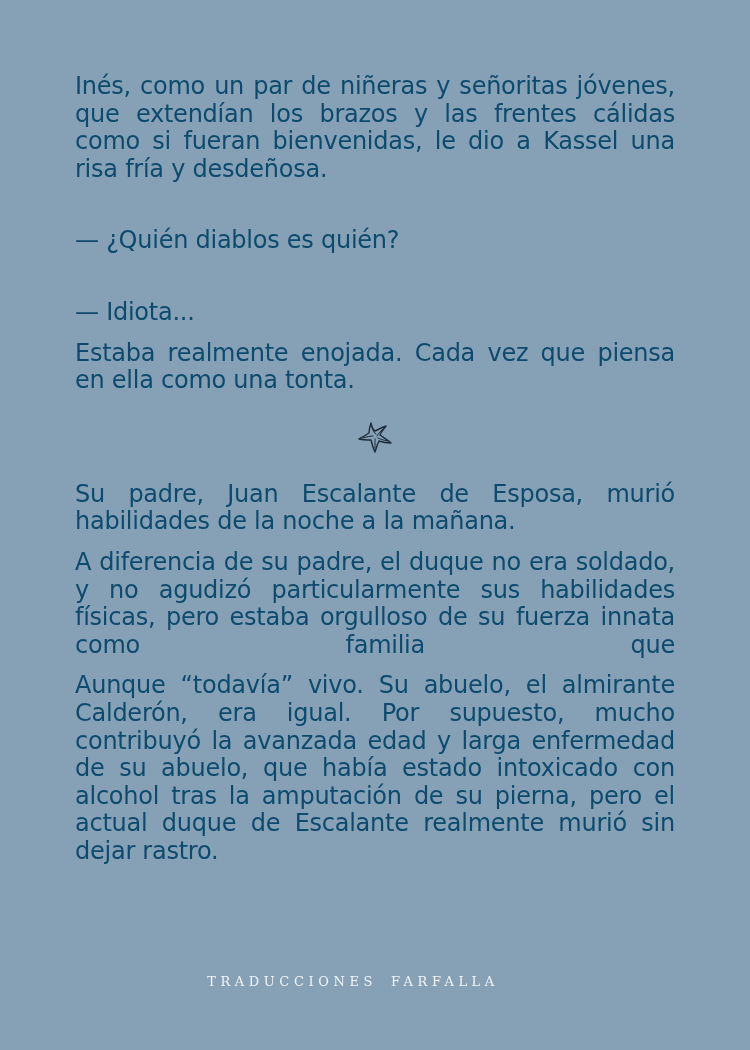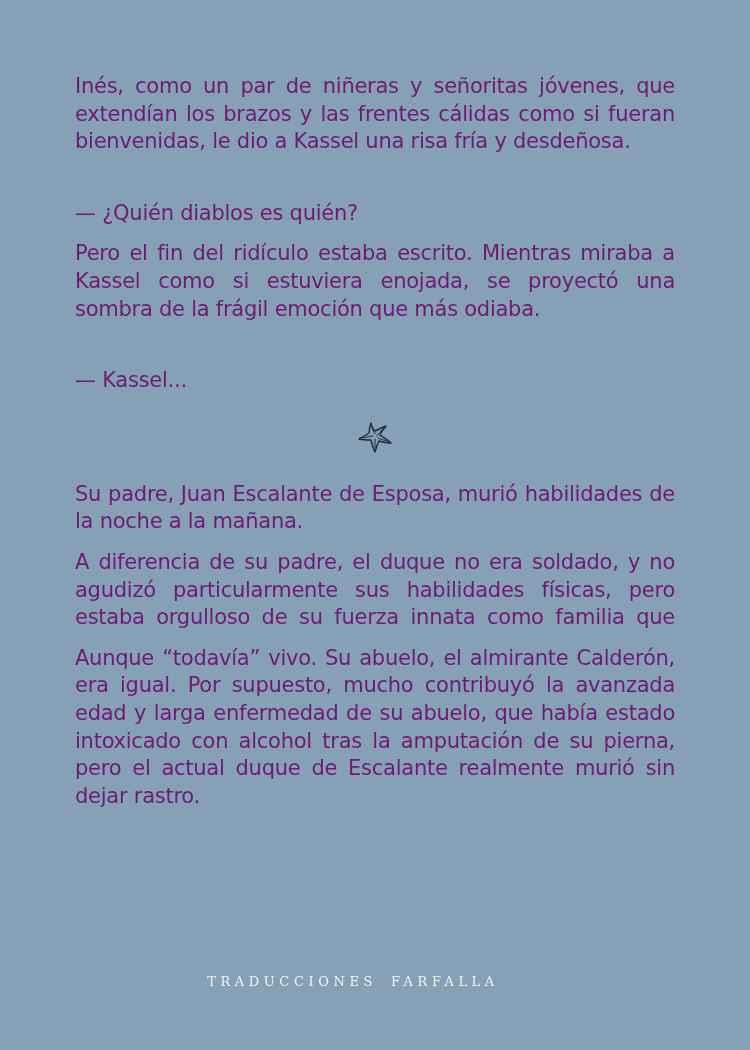--- a/index.html
+++ b/index.html
@@ -11,23 +11,23 @@
       height: 1050px;
       background: #86a1b5;
       overflow: hidden;
       position: relative;
     }
     .page {
       position: absolute;
       left: 75px;
       top: 73px;
       width: 600px;
-      color: #701a75;
+      color: #0c4a6e;
       font-family: "DejaVu Sans", sans-serif;
-      font-size: 21px;
+      font-size: 24px;
       line-height: 27.6px;
       letter-spacing: -0.25px;
     }
     .para {
       margin: 0 0 13px 0;
       text-align: justify;
       text-align-last: left;
     }
     .dialogue {
       text-align: center;
@@ -58,22 +58,22 @@
       display: inline-block;
       width: 14px;
     }
   </style>
 </head>
 <body>
 
 <div class="page">
   <p class="para">Inés, como un par de niñeras y señoritas jóvenes, que extendían los brazos y las frentes cálidas como si fueran bienvenidas, le dio a Kassel una risa fría y desdeñosa.</p>
   <p class="para dialogue">— ¿Quién diablos es quién?</p>
-  <p class="para">Pero el fin del ridículo estaba escrito. Mientras miraba a Kassel como si estuviera enojada, se proyectó una sombra de la frágil emoción que más odiaba.</p>
-  <p class="para dialogue">— Kassel...</p>
+  <p class="para dialogue">— Idiota...</p>
+  <p class="para">Estaba realmente enojada. Cada vez que piensa en ella como una tonta.</p>
 
   <div class="ornament">
     <svg viewBox="0 0 44 36">
       <path d="M18 4 C19 9 20 11 22 12 C26 10 30 8 33 7 C30 11 28 13 27 16 C31 19 35 21 38 24 C33 24 29 23 26 22 C24 26 23 30 22 33 C20 29 19 25 18 21 C14 21 10 21 6 20 C10 18 13 16 16 14 C16 10 17 7 18 4 Z" fill="none" stroke="#1c2a3a" stroke-width="1.4" stroke-linejoin="round"></path>
       <path d="M19 8 C20 12 21 14 23 15 M30 10 C27 13 25 15 24 17 M34 22 C30 21 27 20 25 19 M22 29 C22 25 22 22 22 20 M10 19 C14 18 17 17 20 17" fill="none" stroke="#1c2a3a" stroke-width="1" stroke-linecap="round"></path>
     </svg>
   </div>
 
   <p class="para">Su padre, Juan Escalante de Esposa, murió habilidades de la noche a la mañana.</p>
   <p class="para" style="text-align-last: justify;">A diferencia de su padre, el duque no era soldado, y no agudizó particularmente sus habilidades físicas, pero estaba orgulloso de su fuerza innata como familia que</p>

